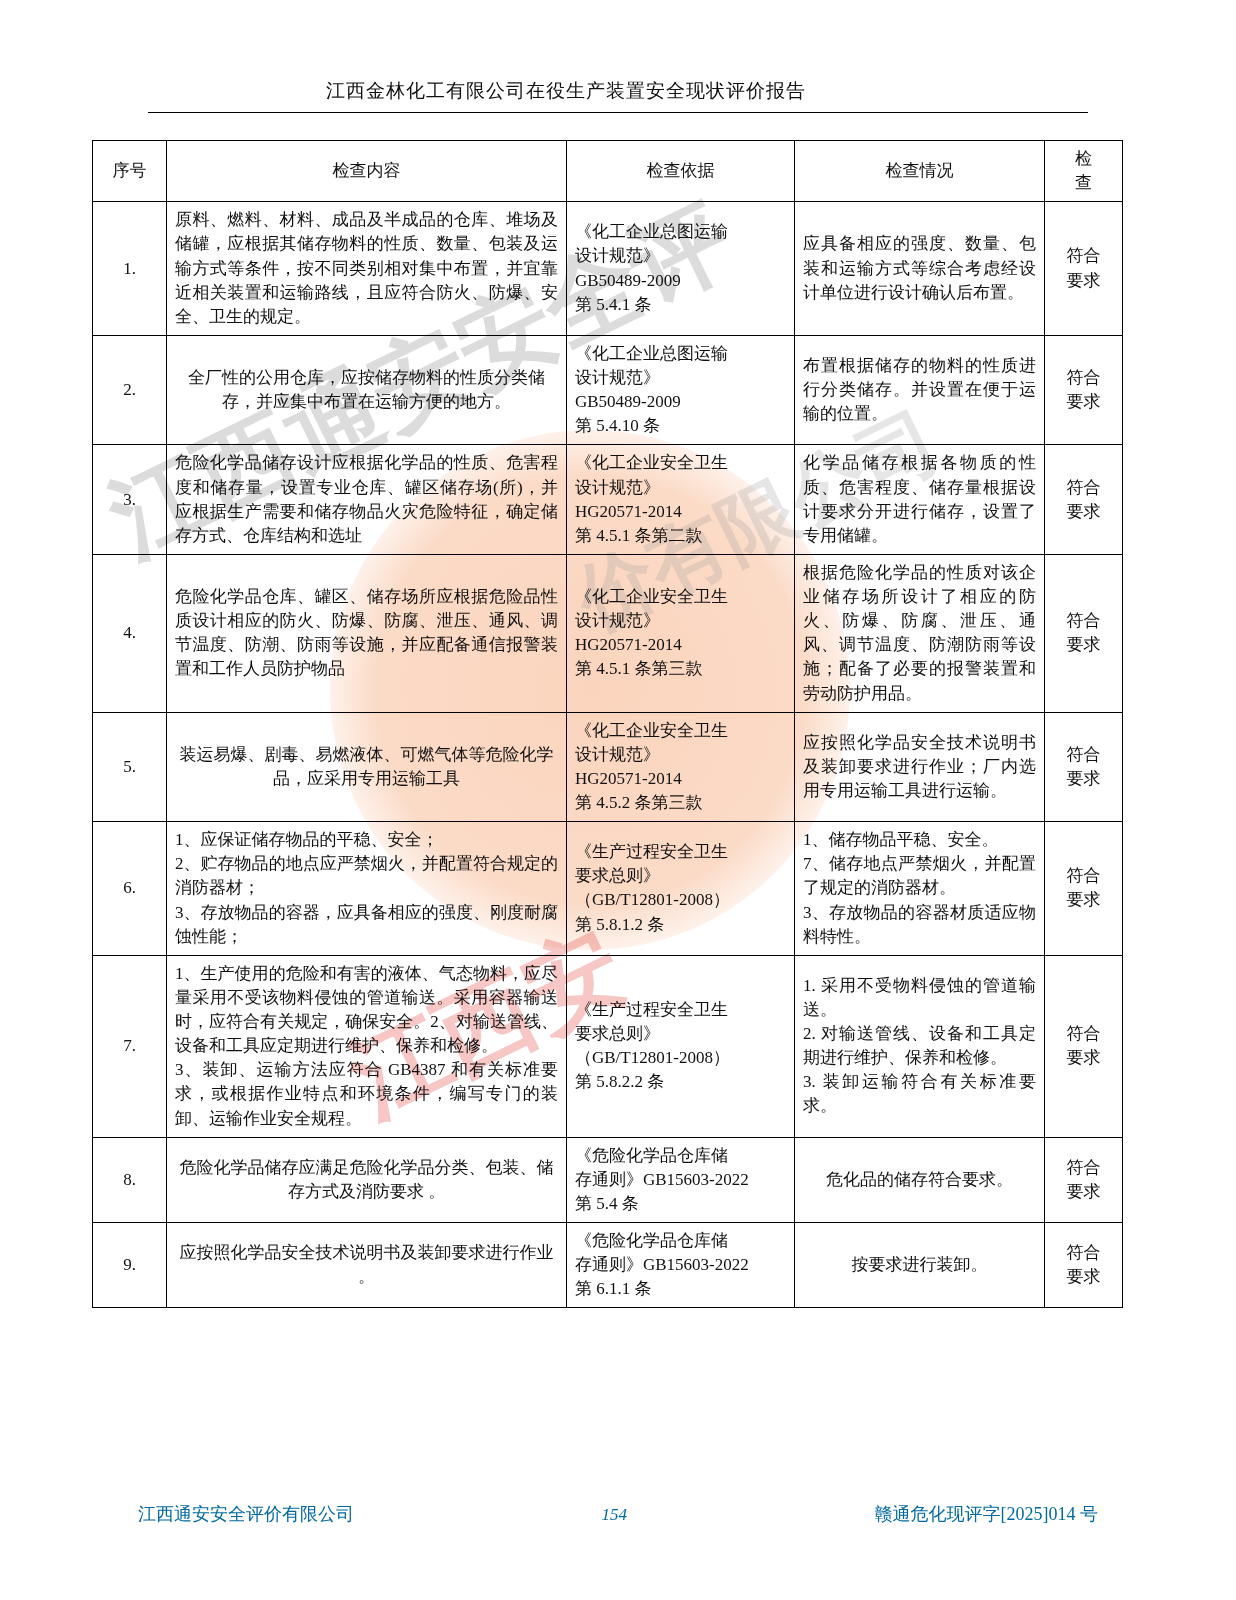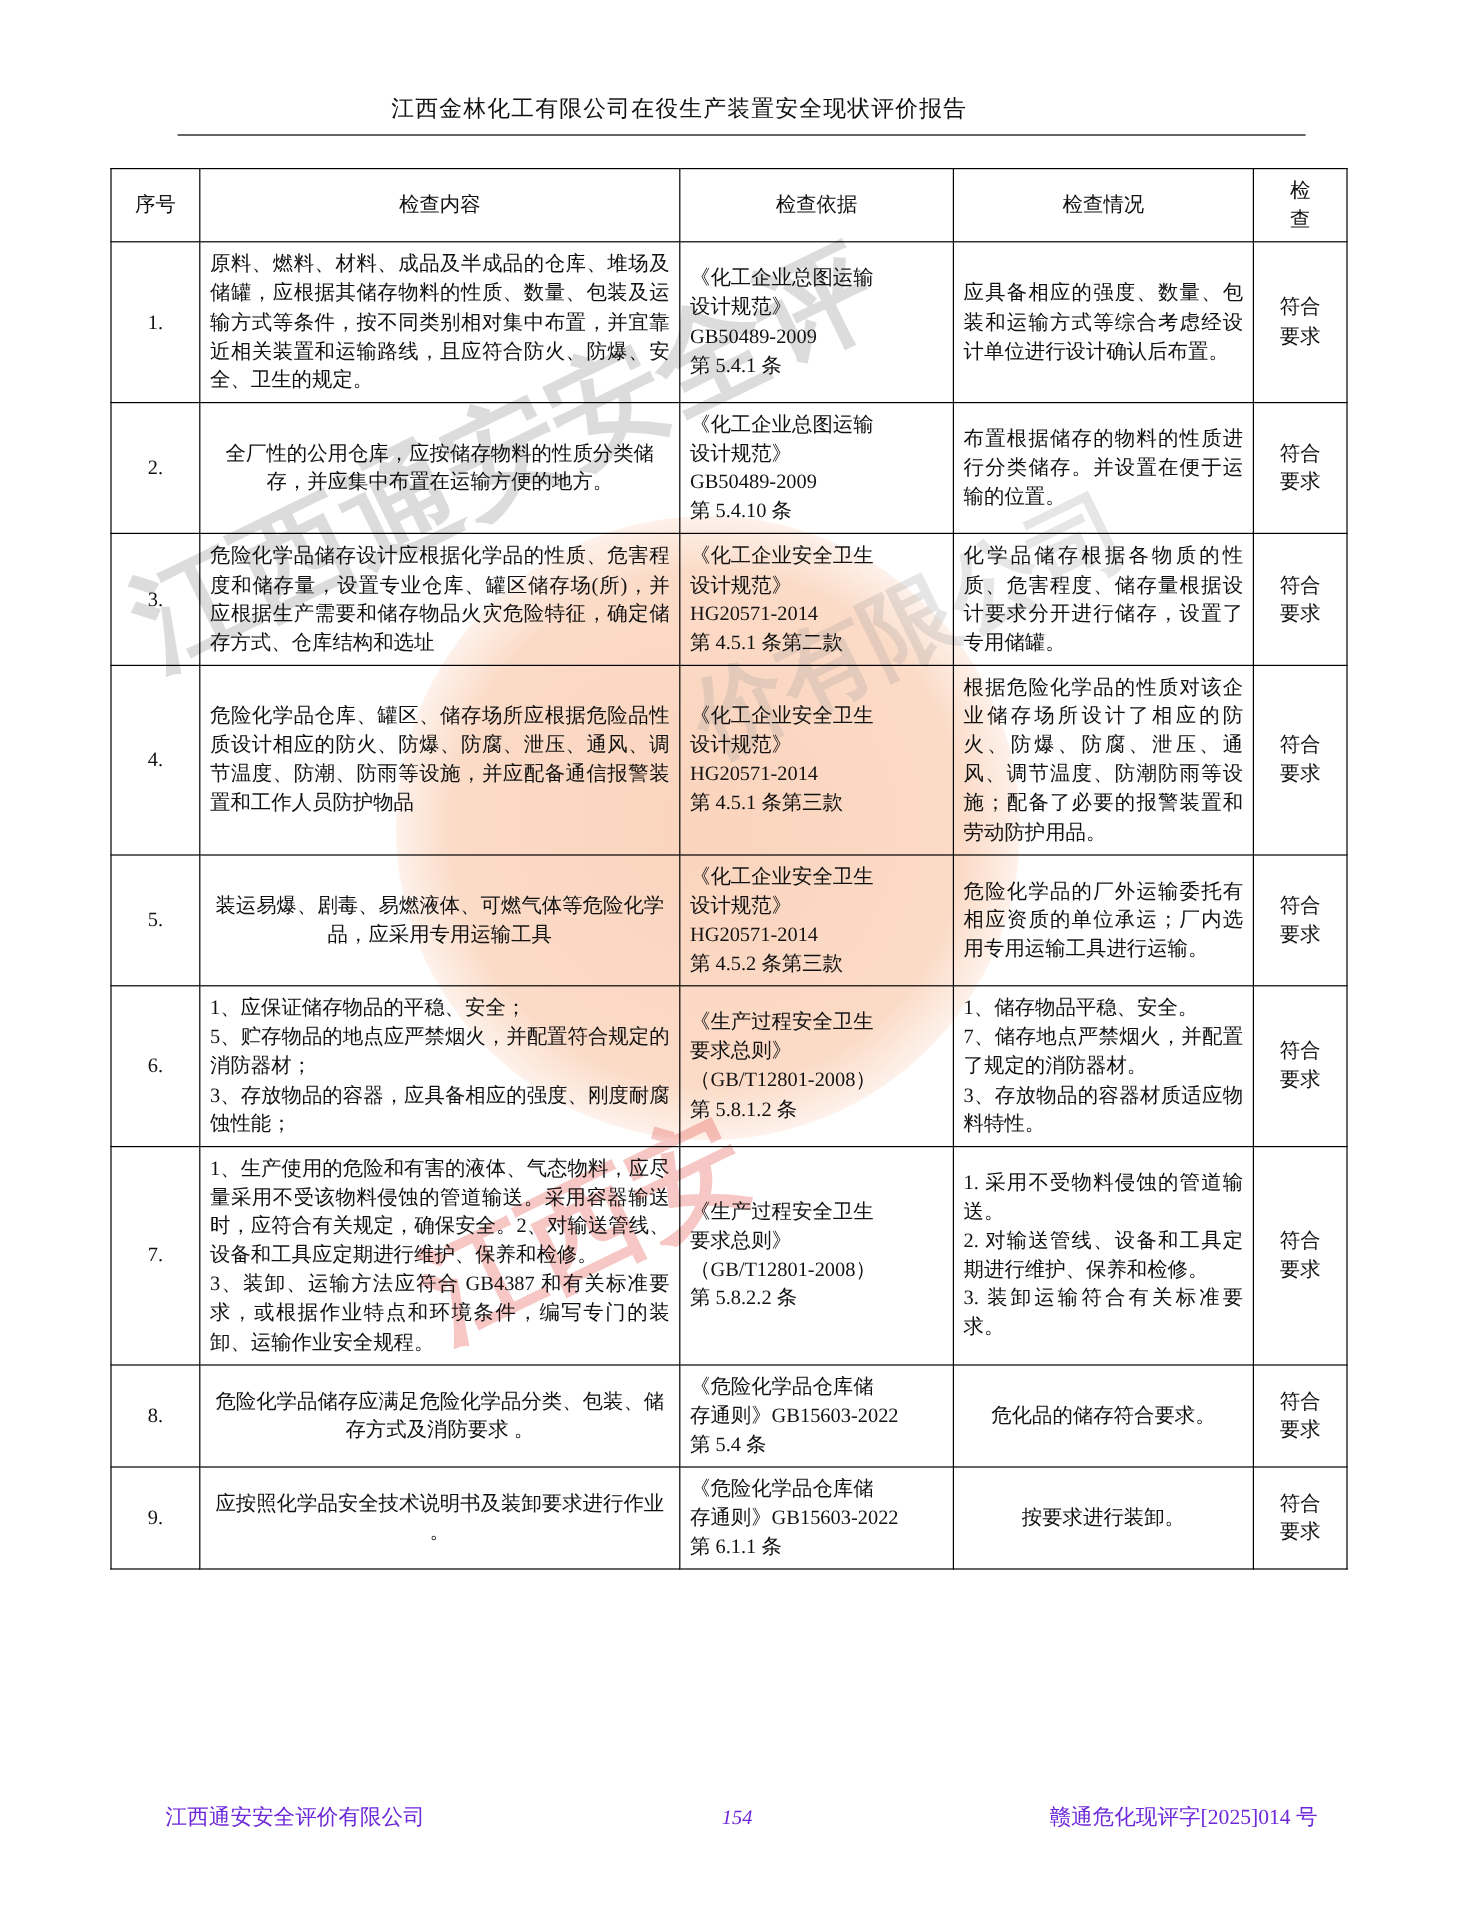--- a/index.html
+++ b/index.html
@@ -158,21 +158,21 @@
   
   .doc-footer {
     position: absolute;
     bottom: 74px;
     left: 138px;
     width: 960px;
     display: flex;
     justify-content: space-between;
     align-items: baseline;
     font-size: 18px;
-    color: #6d28d9;
+    color: #0369a1;
   }
   .doc-footer .pg { font-size: 17px; font-style: italic; }
 </style>
 </head>
 <body>
 
 <div class="page">
 
   <div class="wm-layer">
     <div class="wm-circle"></div>
@@ -267,31 +267,31 @@
         </tr>
         <tr>
           <td class="no">5.</td>
           <td class="content c-center">装运易爆、剧毒、易燃液体、可燃气体等危险化学品，应采用专用运输工具</td>
           <td class="basis">
             <span class="ln">《化工企业安全卫生</span>
             <span class="ln">设计规范》</span>
             <span class="ln">HG20571-2014</span>
             <span class="ln">第 4.5.2 条第三款</span>
           </td>
-          <td class="situation">危险化学品的厂外运输委托有相应资质的单位承运；厂内选用专用运输工具进行运输。</td>
+          <td class="situation">应按照化学品安全技术说明书及装卸要求进行作业；厂内选用专用运输工具进行运输。</td>
           <td class="result">
             <span class="ln">符合</span>
             <span class="ln">要求</span>
           </td>
         </tr>
         <tr>
           <td class="no">6.</td>
           <td class="content">
             <span class="ln">1、应保证储存物品的平稳、安全；</span>
-            <span class="ln">5、贮存物品的地点应严禁烟火，并配置符合规定的消防器材；</span>
+            <span class="ln">2、贮存物品的地点应严禁烟火，并配置符合规定的消防器材；</span>
             <span class="ln">3、存放物品的容器，应具备相应的强度、刚度耐腐蚀性能；</span>
           </td>
           <td class="basis">
             <span class="ln">《生产过程安全卫生</span>
             <span class="ln">要求总则》</span>
             <span class="ln">（GB/T12801-2008）</span>
             <span class="ln">第 5.8.1.2 条</span>
           </td>
           <td class="situation">
             <span class="ln">1、储存物品平稳、安全。</span>

